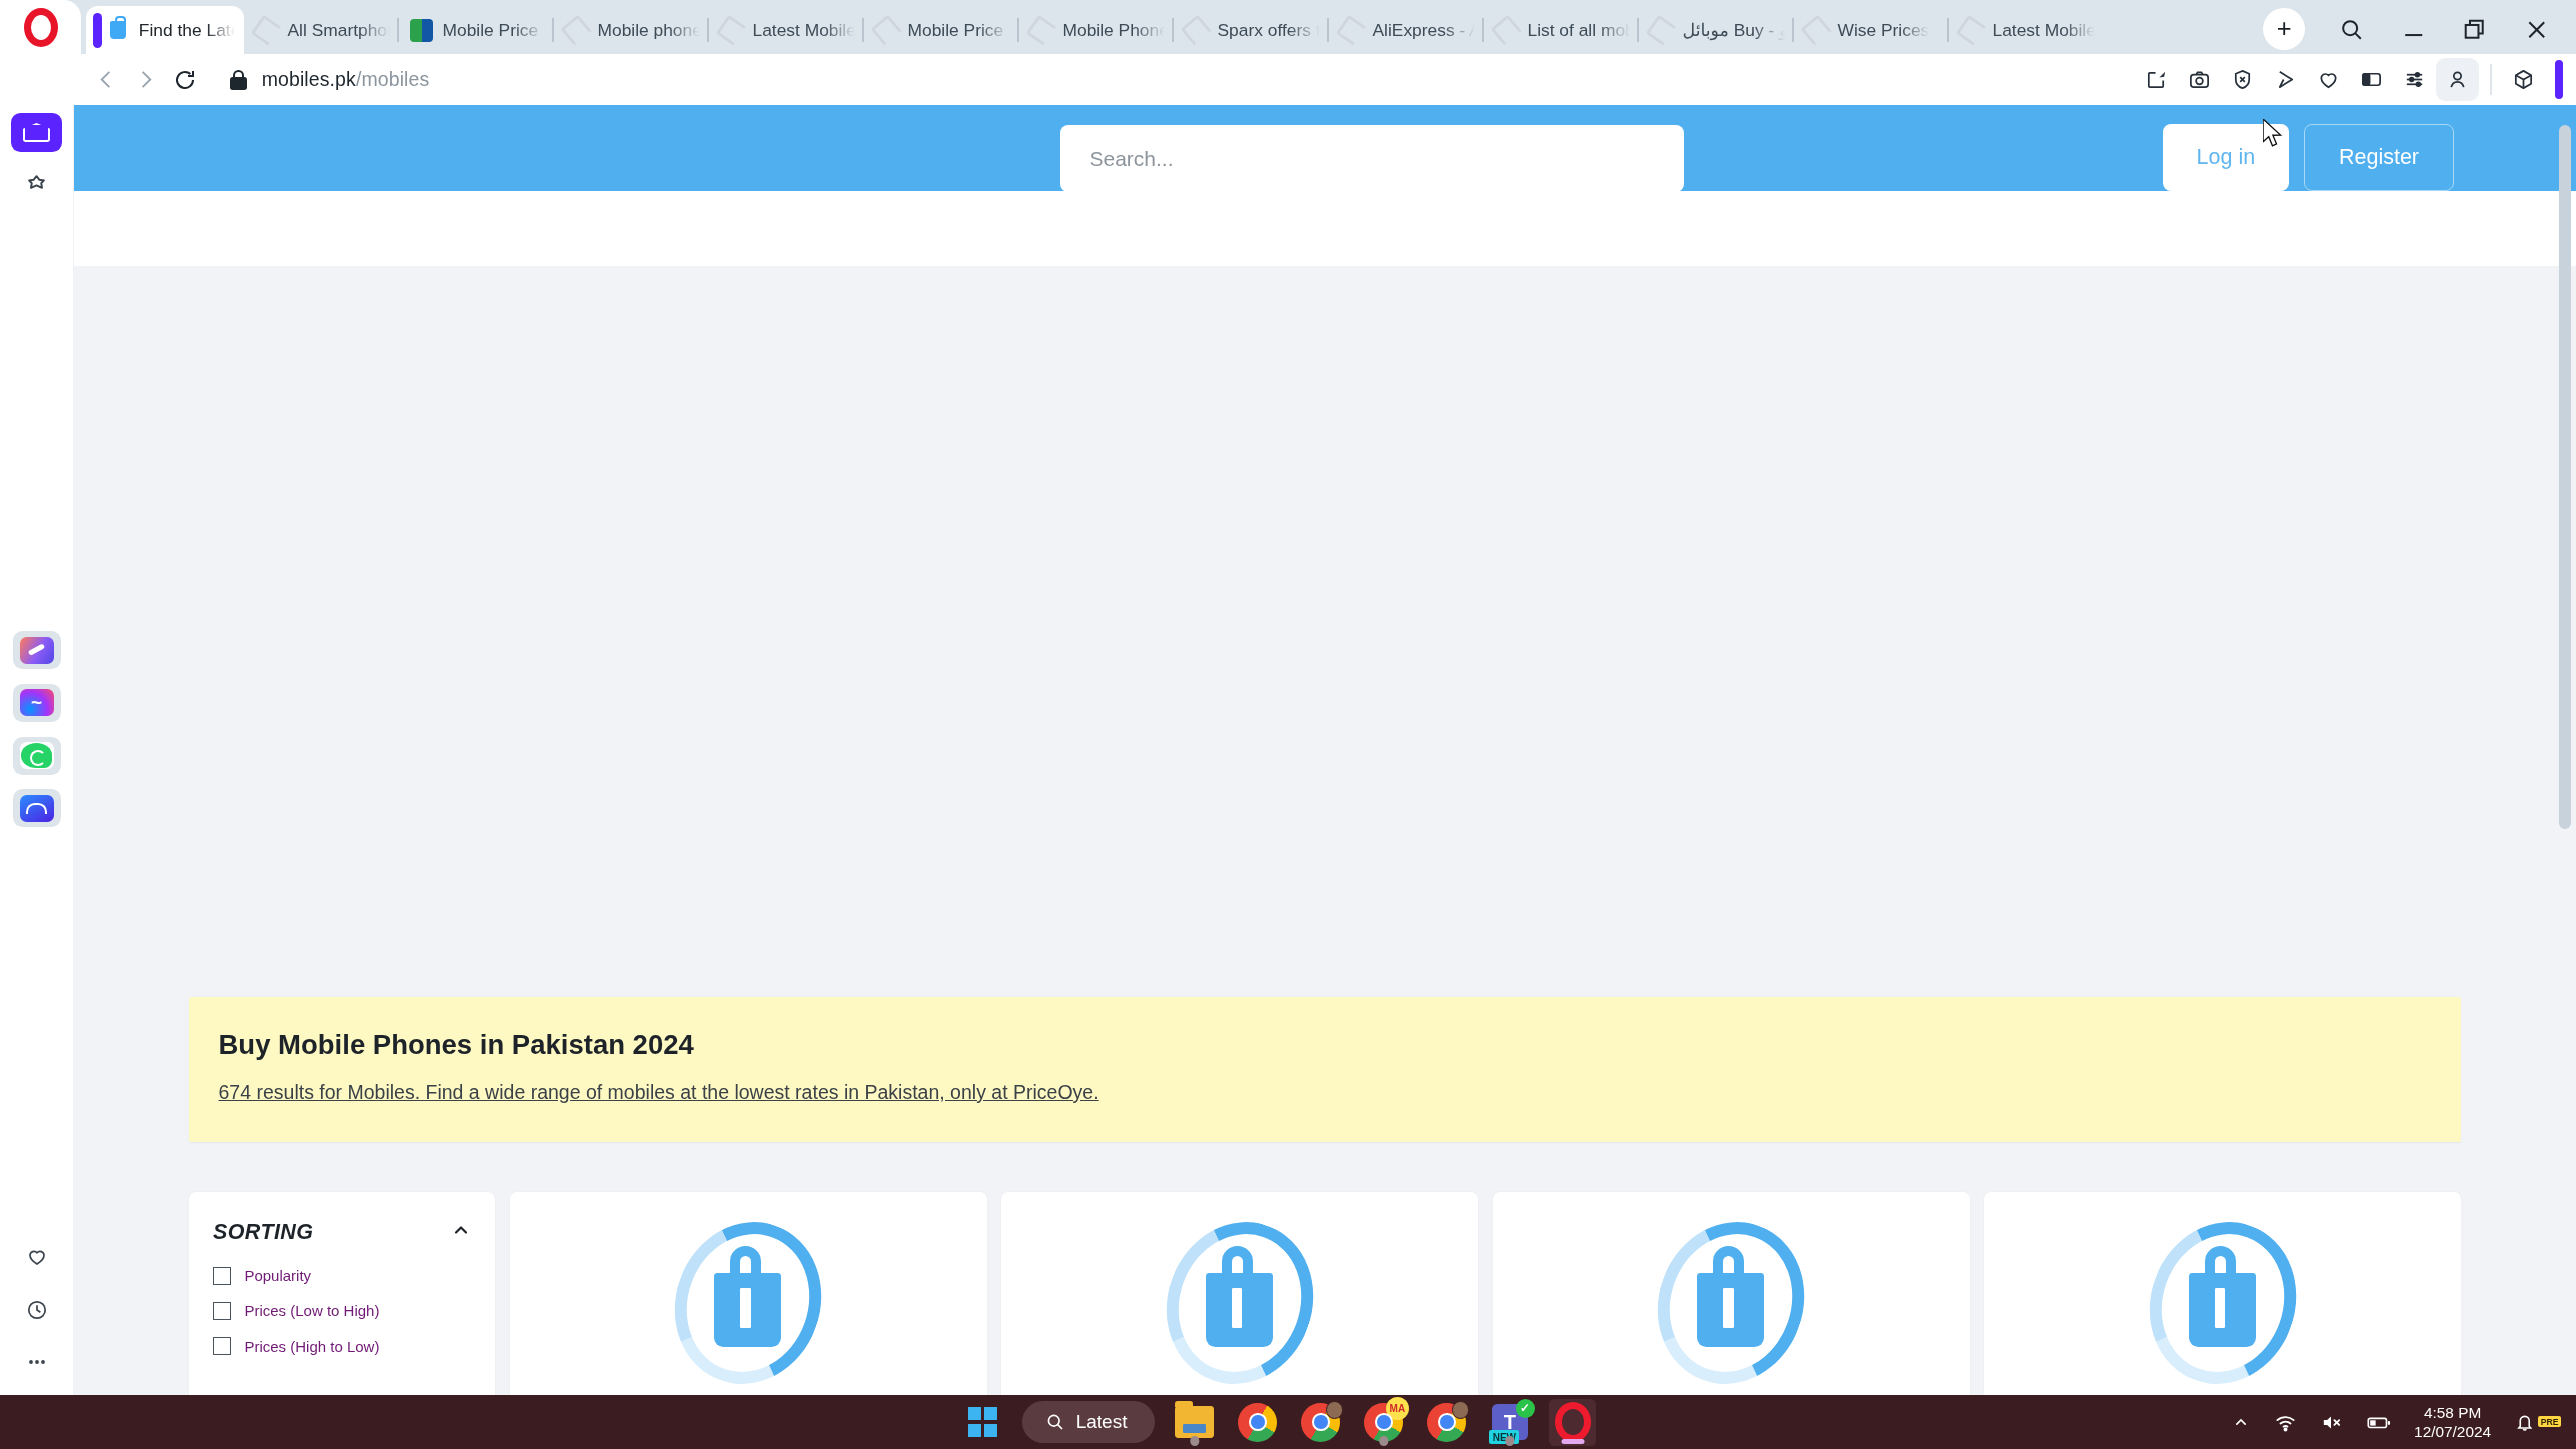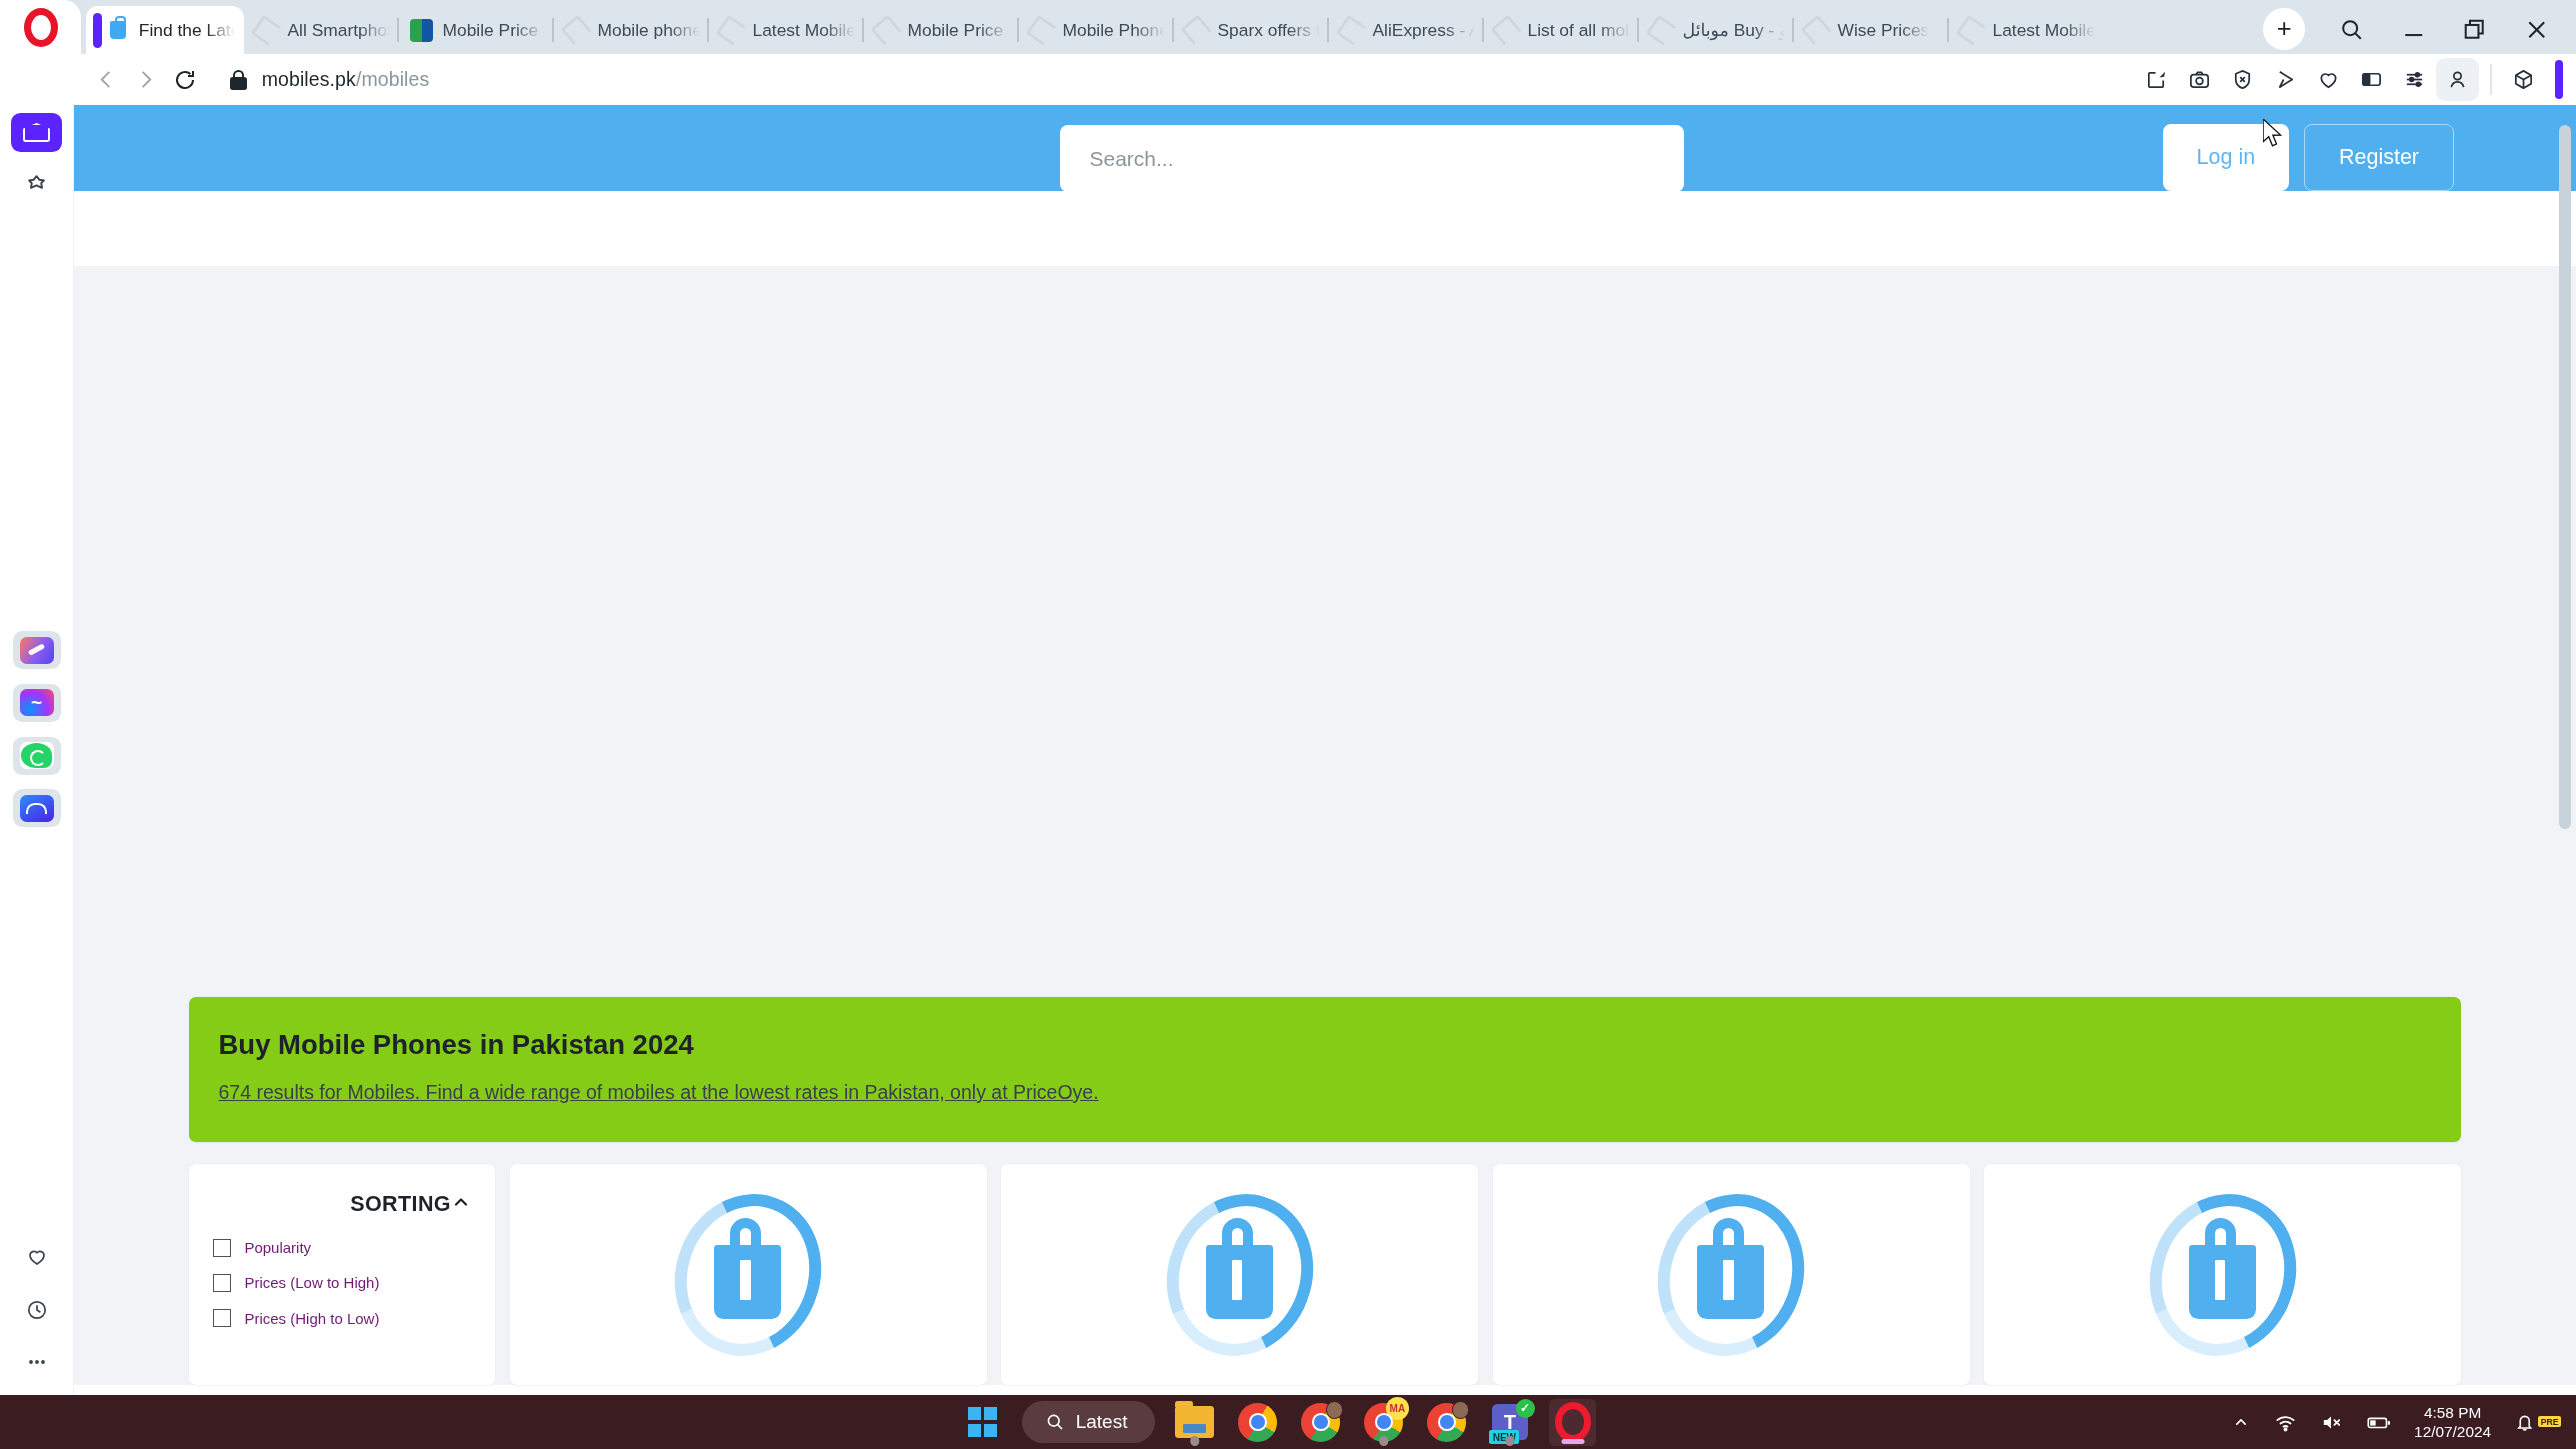--- a/index.html
+++ b/index.html
@@ -179,33 +179,33 @@
   #site-search .ph { font-size:21px; color:#8d959c; }
   #hdr-buttons { position:absolute; right:122px; top:19px; display:flex; gap:14.8px; }
   .hdr-btn { height:67px; border-radius:8px; display:flex; align-items:center;
      justify-content:center; font-size:21.5px; padding:12px 34px; }
   #btn-login { background:#ffffff; color:#5fb5f0; }
   #btn-register { background:transparent; color:#ffffff; border:1.3px solid #a8d8f7; }
   #white-band { height:75px; background:#ffffff; }
   #grey-region { height:731px; background:#f1f3f6; }
   #content-area { background:#f1f3f6; padding:0 115px; }
   #result-card {
-    background:#84cc16; border-radius:7px;
-    padding:32px 29.5px 38px 29.5px; margin-bottom:22px;
+    background:#fef9c3; border-radius:2px;
+    padding:32px 29.5px 38px 29.5px; margin-bottom:50px;
     box-shadow:0 0.7px 2px rgba(0,0,0,.06);
   }
   #result-title { font-size:27.5px; font-weight:bold; color:#1d2328; margin-bottom:20px; }
   #result-sub { font-size:19.5px; color:#3a4147;text-decoration:underline; }
   #grid-row { display:flex; gap:14.8px; align-items:flex-start; }
   #sorting-card {
     width:306px; background:#ffffff; border-radius:6.7px; flex:none;
     padding:28px 24px 0 24px; min-height:221px;
     box-shadow:0 0.7px 2px rgba(0,0,0,.06);
   }
-  #sorting-head { display:flex; align-items:center; justify-content:flex-end; margin-bottom:21.5px; }
+  #sorting-head { display:flex; align-items:center; justify-content:space-between; margin-bottom:21.5px;font-style:italic; }
   #sorting-title { font-size:21.5px; font-weight:bold; color:#1d2328; letter-spacing:0.4px; }
   #sorting-chevron { font-size:20px; color:#1d2328; font-weight:bold; }
   .sort-row { display:flex; align-items:center; margin-bottom:17.4px; }
   .sort-row .cb { width:18px; height:18px; border:1.7px solid #4b545c; margin-right:13.4px; flex:none; }
   .sort-row .lbl { font-size:15px; color:#701a75; }
   .prod-card {
     flex:1; background:#ffffff; border-radius:6.7px; height:221px;
     display:flex; align-items:center; justify-content:center;
     box-shadow:0 0.7px 2px rgba(0,0,0,.06);
   }

